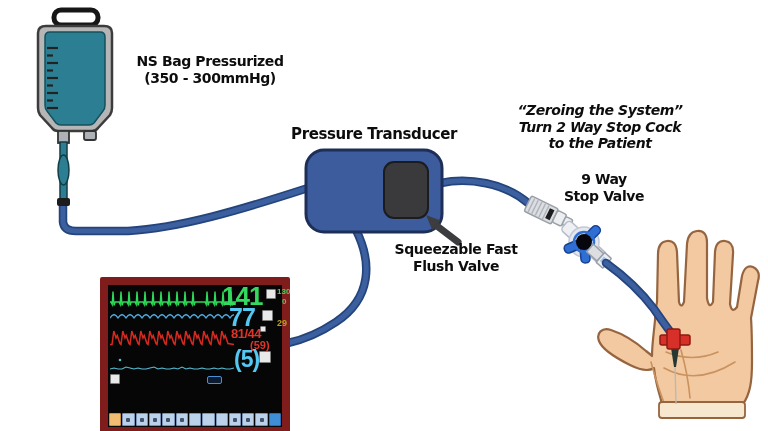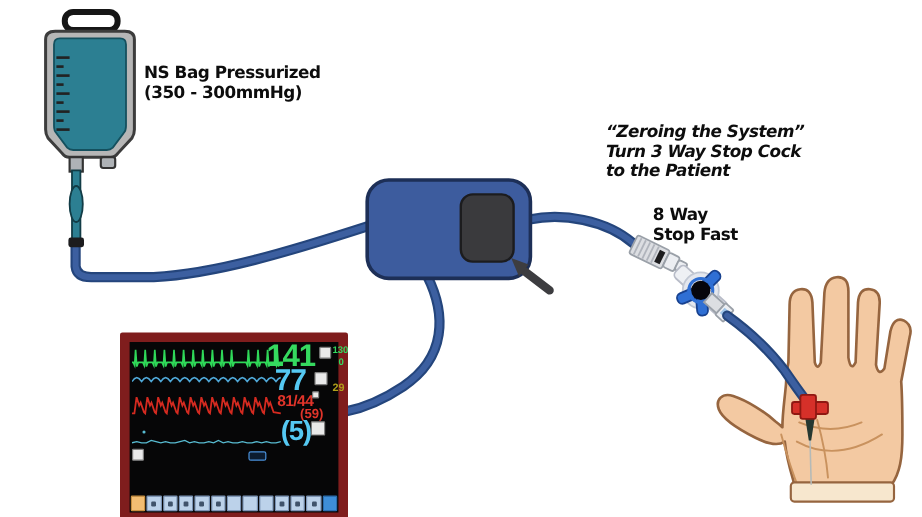--- a/index.html
+++ b/index.html
@@ -2,21 +2,21 @@
 <html style="--tube: #3c5fa0; --tube-outline: #24457c; --transducer-blue: #3d5c9e; --transducer-outline: #1d2f57; --valve-gray: #3a3a3d; --bag-body: #b6b6b6; --bag-fluid: #2c7f92; --skin: #f3c9a2; --skin-outline: #96653f; --skin-crease: #c9925e; --wrist-band: #f7e7ce; --catheter-red: #d63029; --catheter-red-dark: #8f1812; --handle-blue: #2f6fd4; --handle-blue-dark: #17418f; --wave-green: #2fd858; --wave-cyan: #4fa8d8; --wave-red: #d42a20; --wave-cvp: #58bcd2; --monitor-green: #35d95f; --monitor-cyan: #55c8f2; --monitor-red: #e0342a; --monitor-yellow: #b2a01c; --toolbar-orange: #f2bd72; --toolbar-blue: #bcd2ea; --toolbar-active: #3e8ed8;"><head>
 <meta charset="utf-8">
 <style>
   html,body{margin:0;padding:0;background:#fff;}
   #stage{position:relative;width:768px;height:431px;background:#fff;overflow:hidden;
          font-family:"DejaVu Sans",sans-serif;}
   svg{position:absolute;left:0;top:0;}
 
   
   .label{position:absolute;font-weight:bold;font-size:14px;line-height:16.5px;
-         letter-spacing:-0.4px;color:#0d0d0d;}
+         letter-spacing:-0.4px;color:#0d0d0d;text-align:center;}
   #lbl-transducer{font-size:15px;}
 
   
   .tube-o{fill:none;stroke:var(--tube-outline);stroke-width:8.5;stroke-linecap:round;}
   .tube-i{fill:none;stroke:var(--tube);stroke-width:5;stroke-linecap:round;}
   .bag-body{fill:var(--bag-body);stroke:#3c3c3c;stroke-width:2.5;}
   .bag-fluid{fill:var(--bag-fluid);stroke:#14505e;stroke-width:1.5;}
   .bag-tick{stroke:#222;stroke-width:2.2;}
   .hanger{fill:none;stroke:#161616;stroke-width:5;}
   .port{fill:#aeb2b6;stroke:#333;stroke-width:1.8;}
@@ -185,28 +185,33 @@
       <polygon class="needle" points="671,348 679,348 676,367 674,367"></polygon>
       <rect class="cath" x="660" y="335" width="30" height="10" rx="2"></rect>
       <rect class="cath" x="667" y="329" width="13" height="20" rx="2"></rect>
     </g>
   </svg>
 
   <div class="label" id="lbl-nsbag" style="left:120px;top:53px;width:180px;">
     <div>NS Bag Pressurized</div>
     <div>(350 - 300mmHg)</div>
   </div>
+  <div class="label" id="lbl-transducer" style="left:284px;top:126px;width:180px;">Pressure Transducer</div>
+  <div class="label" id="lbl-flush" style="left:376px;top:241px;width:160px;">
+    <div>Squeezable Fast</div>
+    <div>Flush Valve</div>
+  </div>
   <div class="label" id="lbl-zeroing" style="left:505px;top:102px;width:190px;font-style:italic;">
     <div>“Zeroing the System”</div>
-    <div>Turn 3 Way Stop Cock</div>
+    <div>Turn 2 Way Stop Cock</div>
     <div>to the Patient</div>
   </div>
   <div class="label" id="lbl-stopcock" style="left:544px;top:171px;width:120px;">
-    <div>8 Way</div>
-    <div>Stop Fast</div>
+    <div>9 Way</div>
+    <div>Stop Valve</div>
   </div>
 
   <div id="monitor">
     <svg id="waves" width="132" height="98" viewBox="0 0 132 98">
         <path d="M0 15 L1 15 L2.2 17.5 L3 4.5 L4 18.5 L5.2 15 L9 15 L10.2 17.5 L11 4.5 L12 18.5 L13.2 15 L17 15 L18.2 17.5 L19 4.5 L20 18.5 L21.2 15 L25 15 L26.2 17.5 L27 4.5 L28 18.5 L29.2 15 L33 15 L34.2 17.5 L35 4.5 L36 18.5 L37.2 15 L41 15 L42.2 17.5 L43 4.5 L44 18.5 L45.2 15 L49 15 L50.2 17.5 L51 4.5 L52 18.5 L53.2 15 L57 15 L58.2 17.5 L59 4.5 L60 18.5 L61.2 15 L65 15 L66.2 17.5 L67 4.5 L68 18.5 L69.2 15 L73 15 L74.2 17.5 L75 4.5 L76 18.5 L77.2 15 L81 15 L82.2 17.5 L83 4.5 L84 18.5 L85.2 15 L95 15 L96.2 17.5 L97 4.5 L98 18.5 L99.2 15 L103 15 L104.2 17.5 L105 4.5 L106 18.5 L107.2 15 L111 15 L112.2 17.5 L113 4.5 L114 18.5 L115.2 15 L119 15 L120.2 17.5 L121 4.5 L122 18.5 L123.2 15 L126 15" class="w-ecg"></path>
         <path d="M0 31 L0 31.0 L2 28.6 L4 27.6 L6 28.6 L8 31.0 L10 28.6 L12 27.6 L14 28.6 L16 31.0 L18 28.6 L20 27.6 L22 28.6 L24 31.0 L26 28.6 L28 27.6 L30 28.6 L32 31.0 L34 28.6 L36 27.6 L38 28.6 L40 31.0 L42 28.6 L44 27.6 L46 28.6 L48 31.0 L50 28.6 L52 27.6 L54 28.6 L56 31.0 L58 28.6 L60 27.6 L62 28.6 L64 31.0 L66 28.6 L68 27.6 L70 28.6 L72 31.0 L74 28.6 L76 27.6 L78 28.6 L80 31.0 L82 28.6 L84 27.6 L86 28.6 L88 31.0 L90 28.6 L92 27.6 L94 28.6 L96 31.0 L98 28.6 L100 27.6 L102 28.6 L104 31.0 L106 28.6 L108 27.6 L110 28.6 L112 31.0 L114 28.6 L116 27.6 L118 28.6 L120 31.0 L122 28.6 L124 27.6" class="w-pleth"></path>
         <path d="M0 57.5 L2 57.5 L3.8 44 L6 51 L7.2 48.5 L10 56.5 L11 57.5 L12.8 44 L15 51 L16.2 48.5 L19 56.5 L20 57.5 L21.8 44 L24 51 L25.2 48.5 L28 56.5 L29 57.5 L30.8 44 L33 51 L34.2 48.5 L37 56.5 L38 57.5 L39.8 44 L42 51 L43.2 48.5 L46 56.5 L47 57.5 L48.8 44 L51 51 L52.2 48.5 L55 56.5 L56 57.5 L57.8 44 L60 51 L61.2 48.5 L64 56.5 L65 57.5 L66.8 44 L69 51 L70.2 48.5 L73 56.5 L74 57.5 L75.8 44 L78 51 L79.2 48.5 L82 56.5 L83 57.5 L84.8 44 L87 51 L88.2 48.5 L91 56.5 L92 57.5 L93.8 44 L96 51 L97.2 48.5 L100 56.5 L101 57.5 L102.8 44 L105 51 L106.2 48.5 L109 56.5 L110 57.5 L111.8 44 L114 51 L115.2 48.5 L118 56.5 L124 57.5" class="w-art"></path>
         <path d="M0 82 L0 82 L4 81 L8 82 L12 82 L16 80 L20 81 L24 82 L28 81 L32 82 L36 82 L40 81 L44 80 L48 82 L52 81 L56 82 L60 82 L64 81 L68 82 L72 80 L76 82 L80 81 L84 82 L88 82 L92 81 L96 82 L100 82 L104 81 L108 82 L112 81 L116 82 L120 82 L124 81" class="w-cvp"></path>
         <circle cx="10" cy="73" r="1.3" fill="#58bcd2"></circle>
       </svg>

